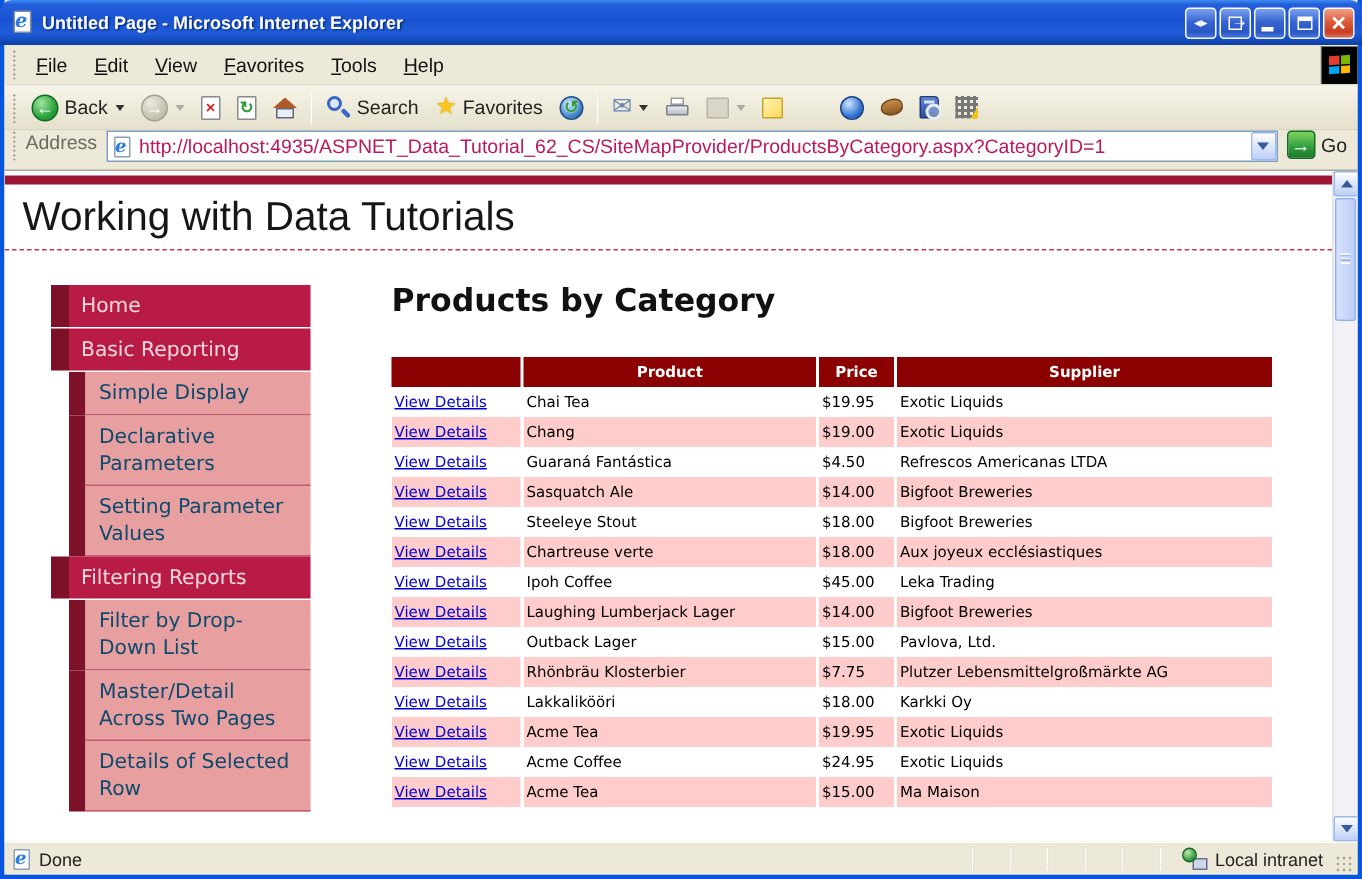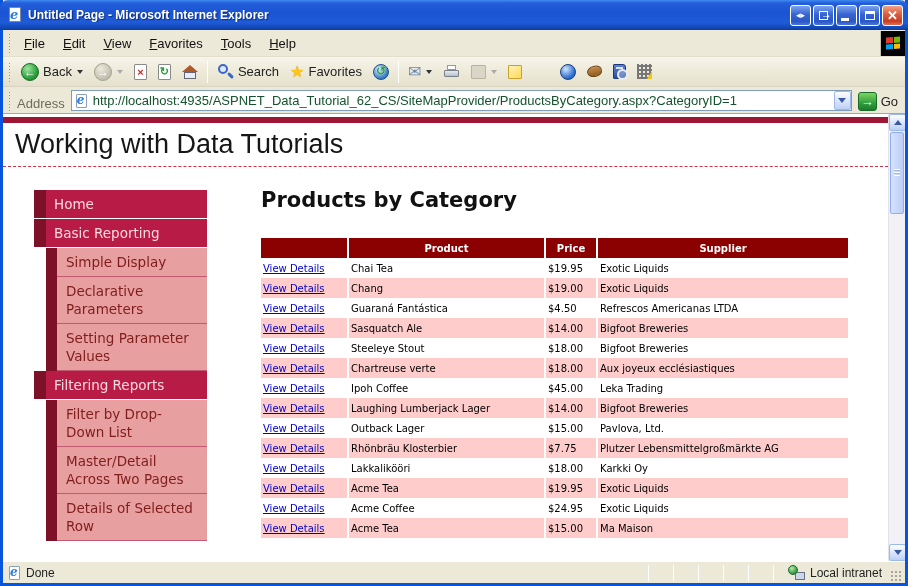--- a/index.html
+++ b/index.html
@@ -75,27 +75,27 @@
   .sphere { width: 16px; height: 16px; border-radius: 50%; background: radial-gradient(circle at 35% 30%, #cfe6ff, #2f6fd0 65%, #1a4fa8); border: 1px solid #173f85; }
   .blob { width: 15px; height: 11px; background: linear-gradient(#c98a4b,#8a5a22); border-radius: 50% 40% 45% 50%; transform: rotate(-12deg); border: 1px solid #6b4518; }
   .book { position: relative; width: 13px; height: 15px; background: linear-gradient(#5b82d6,#2a4f9e); border: 1px solid #1c3a7a; border-radius: 1px 3px 3px 1px; }
   .book::before { content: ""; position: absolute; left: 2px; top: 2px; right: 2px; height: 2px; background: #dce6fa; }
   .book::after { content: ""; position: absolute; right: -3px; bottom: -2px; width: 7px; height: 7px; border: 2px solid #e8edf5; border-radius: 50%; background: rgba(255,255,255,.3); }
   .pixels { width: 15px; height: 15px; position: relative;
             background-image: repeating-linear-gradient(0deg, #777 0 2px, transparent 2px 4px), repeating-linear-gradient(90deg, #777 0 2px, transparent 2px 4px); }
   .pixels::after { content: ""; position: absolute; right: 0; bottom: 0; width: 0; height: 0; border-left: 5px solid transparent; border-bottom: 8px solid #f2c512; }
 
   
-  .addressbar { height: 26px; flex: 0 0 26px; background: #ece9d8; display: flex; align-items: flex-end; padding: 0 3px 2px 4px; }
+  .addressbar { height: 26px; flex: 0 0 26px; background: #ece9d8; display: flex; align-items: flex-start; padding: 0 3px 2px 4px; }
   .addr-label { font-size: 13px; color: #6e6a5e; margin: 0 6px 0 2px; }
   .addr-field { flex: 1; height: 21px; background: #fff; border: 1px solid #7f9db9; display: flex; align-items: center; padding-left: 3px; }
   .addr-field .pg-ico { width: 14px; height: 16px; position: relative; flex: 0 0 14px; margin-right: 4px; }
   .pg-ico .pg { position: absolute; left: 1px; top: 1px; width: 11px; height: 14px; background: #fff; border: 1px solid #8aa0b8; border-radius: 1px; }
   .pg-ico .e { position: absolute; left: 2px; top: 0px; font: italic bold 12px "DejaVu Serif", serif; color: #2a7ce0; }
-  .addr-url { font-size: 13px; color: #14532d; white-space: nowrap; overflow: hidden; flex: 1; }
+  .addr-url { font-size: 13px; color: #be185d; white-space: nowrap; overflow: hidden; flex: 1; }
   .combo-btn { width: 17px; height: 19px; background: linear-gradient(180deg,#fdfefd,#d6e2fb 60%,#bcd0f5); border: 1px solid #9db9eb; border-radius: 2px; display: flex; align-items: center; justify-content: center; }
   .combo-btn .arr { width: 0; height: 0; border-left: 4px solid transparent; border-right: 4px solid transparent; border-top: 5px solid #3a5aa0; }
   .go-area { display: flex; align-items: center; gap: 4px; margin-left: 6px; padding-right: 4px; }
   .go-ico { width: 19px; height: 19px; border-radius: 3px; background: linear-gradient(180deg,#7ed45e,#2f9e3f 60%,#1d7a2c); border: 1px solid #176b24; color: #fff; font-weight: bold; font-size: 13px; display: flex; align-items: center; justify-content: center; }
   .go-label { font-size: 13px; color: #222; }
 
   
   .content { flex: 1; position: relative; background: #ece9d8; border-top: 1px solid #aca899; overflow: hidden; }
   .pagearea { position: absolute; left: 0; top: 0; bottom: 0; right: 17px; background: #fff; overflow: hidden; }
   .site-topbar { position: absolute; left: 0; right: 0; top: 3px; height: 6px; background: #9d1634; }
@@ -103,21 +103,21 @@
   .dashed-rule { position: absolute; left: 0; right: 0; top: 52px; border-top: 1px dashed #cc3344; }
 
   
   .sidebar { position: absolute; left: 17px; top: 76px; width: 187px; font-family: "DejaVu Sans", sans-serif; }
   .srow { display: flex; padding-left: 14px; }
   .srow.l0 { margin-bottom: 1px; }
   .srow.l0 .bullet { width: 12px; background: #7c1127; flex: 0 0 12px; }
   .srow.l0 .lbl { flex: 1; background: #b81c46; color: #ffd9dd; font-size: 13.5px; line-height: 18px; padding: 5px 8px; }
   .srow.l1 { margin-left: 12px; }
   .srow.l1 .bullet { width: 11px; background: #7c1127; flex: 0 0 11px; }
-  .srow.l1 .lbl { flex: 1; background: #e89f9f; color: #7f1d1d; font-size: 13.5px; line-height: 18px; padding: 5px 9px; border-bottom: 1px solid #c05a70; }
+  .srow.l1 .lbl { flex: 1; background: #e89f9f; color: #0c4a6e; font-size: 13.5px; line-height: 18px; padding: 5px 9px; border-bottom: 1px solid #c05a70; }
 
   
   .report-heading { position: absolute; left: 258px; top: 74px; font-family: "DejaVu Sans", sans-serif; font-weight: bold; font-size: 21px; color: #111; }
   .report-table { position: absolute; left: 258px; top: 124px; border-collapse: collapse; font-family: "DejaVu Sans", sans-serif; font-size: 10px; table-layout: fixed; }
   .report-table col.c1 { width: 87px; } .report-table col.c2 { width: 197px; }
   .report-table col.c3 { width: 52px; } .report-table col.c4 { width: 251px; }
   .report-table th { background: #8b0000; color: #fff; font-weight: bold; height: 20px; padding: 0 2px; border-right: 2px solid #fff; text-align: center; }
   .report-table th:last-child { border-right: none; }
   .report-table td { height: 20px; padding: 0 2px; border-right: 2px solid #fff; white-space: nowrap; overflow: hidden; color: #000; }
   .report-table td:last-child { border-right: none; }

